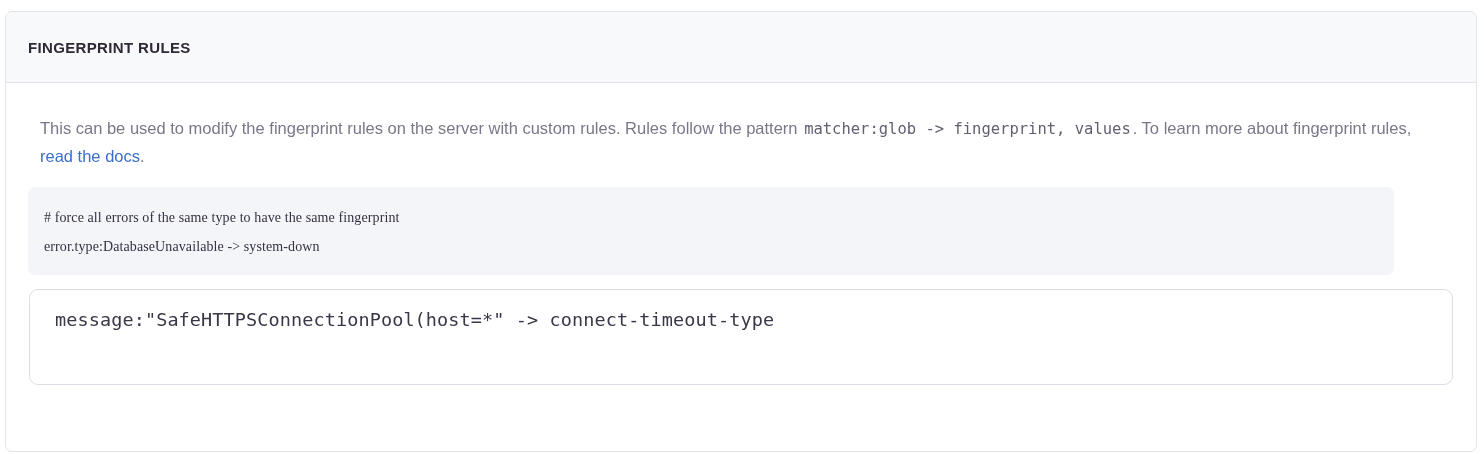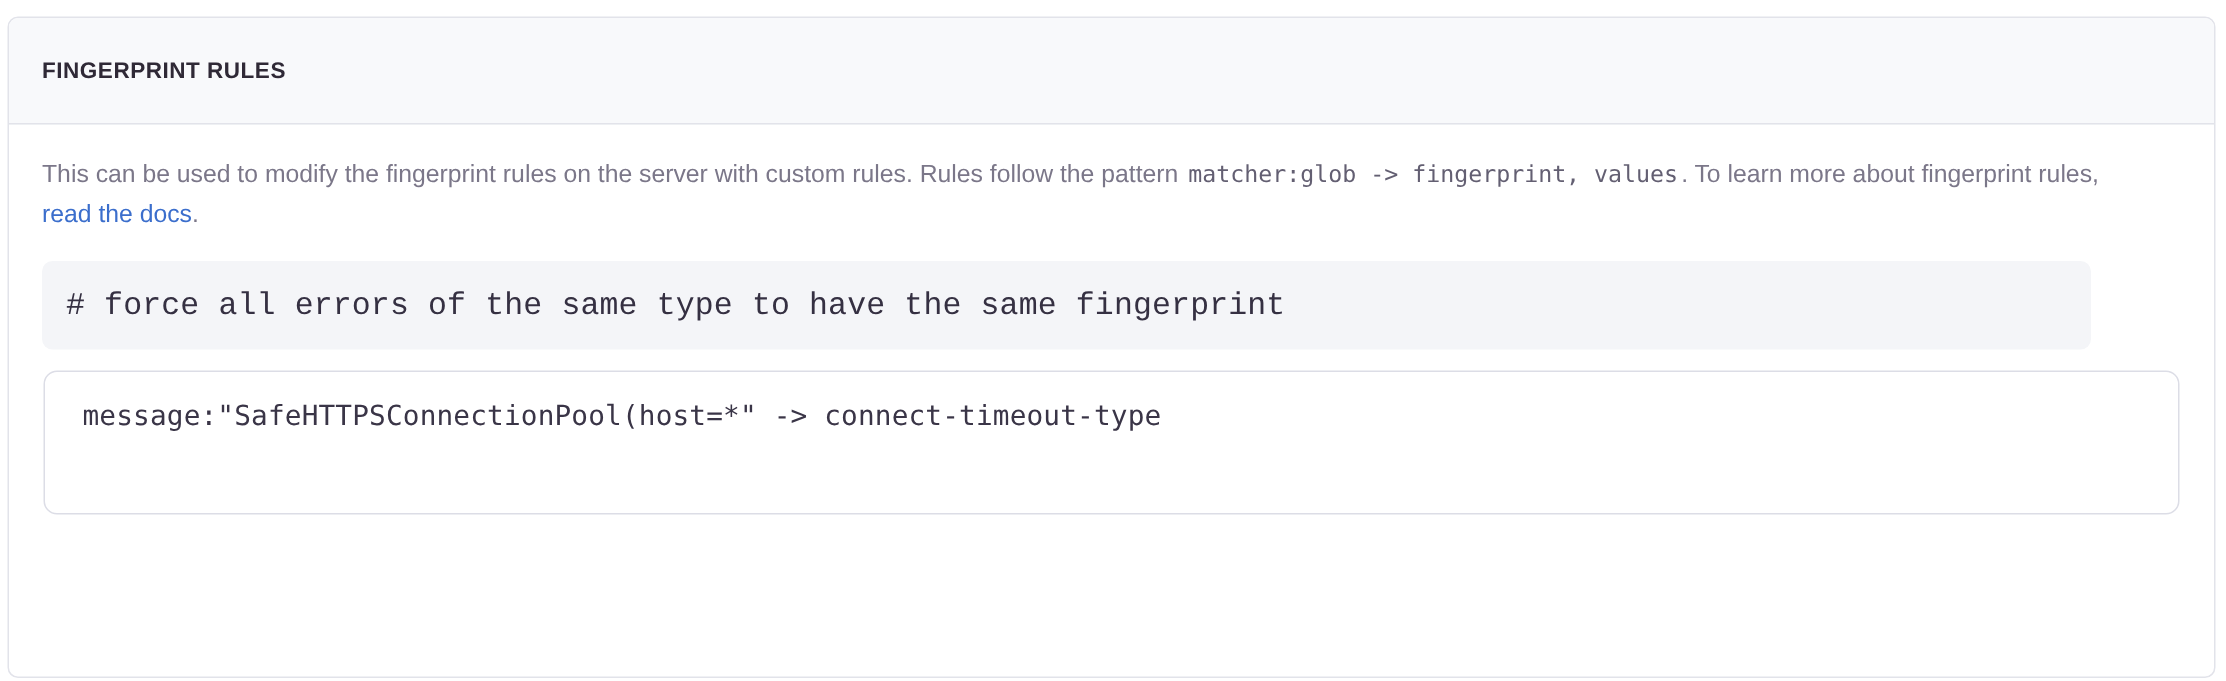--- a/index.html
+++ b/index.html
@@ -47,21 +47,21 @@
   }
 
   .panel-body {
     padding: 20px 22px 0 22px;
   }
 
   .description {
     font-size: 16.5px;
     line-height: 26.5px;
     color: #7b7789;
-    margin: 0;
+    margin: 12px;
     max-width: 1390px;
   }
 
   .inline-code {
     font-family: "DejaVu Sans Mono", "Liberation Mono", monospace;
     font-size: 15.5px;
     color: #635f72;
     padding: 0 2px;
     white-space: nowrap;
   }
@@ -74,22 +74,22 @@
   .code-block {
     margin: 18px 0 0 0;
     background: #f4f5f8;
     border-radius: 7px;
     width: 1366px;
     box-sizing: border-box;
     padding: 16px 16px 14px 16px;
   }
 
   .code-line {
-    font-family: Liberation Mono, monospace;
-    font-size: 21px;
+    font-family: Liberation Serif, serif;
+    font-size: 14px;
     line-height: 29px;
     color: #353042;
     white-space: pre;
     letter-spacing: 0.1px;
   }
 
   .rules-input {
     display: block;
     margin: 14px 0 0 1px;
     width: 1424px;
@@ -117,18 +117,19 @@
   <div class="panel-header">
     <span class="panel-title">FINGERPRINT RULES</span>
   </div>
 
   <div class="panel-body">
 
     <p class="description"><span>This can be used to modify the fingerprint rules on the server with custom rules. Rules follow the pattern </span><code class="inline-code">matcher:glob -&gt; fingerprint, values</code><span>. To learn more about fingerprint rules, </span><a class="doc-link" href="#">read the docs</a><span>.</span></p>
 
     <div class="code-block">
       <div class="code-line"># force all errors of the same type to have the same fingerprint</div>
+      <div class="code-line">error.type:DatabaseUnavailable -&gt; system-down</div>
     </div>
 
     <textarea class="rules-input" spellcheck="false" placeholder="" style="">message:"SafeHTTPSConnectionPool(host=*" -&gt; connect-timeout-type</textarea>
 
   </div>
 </div>
 
 </body></html>

